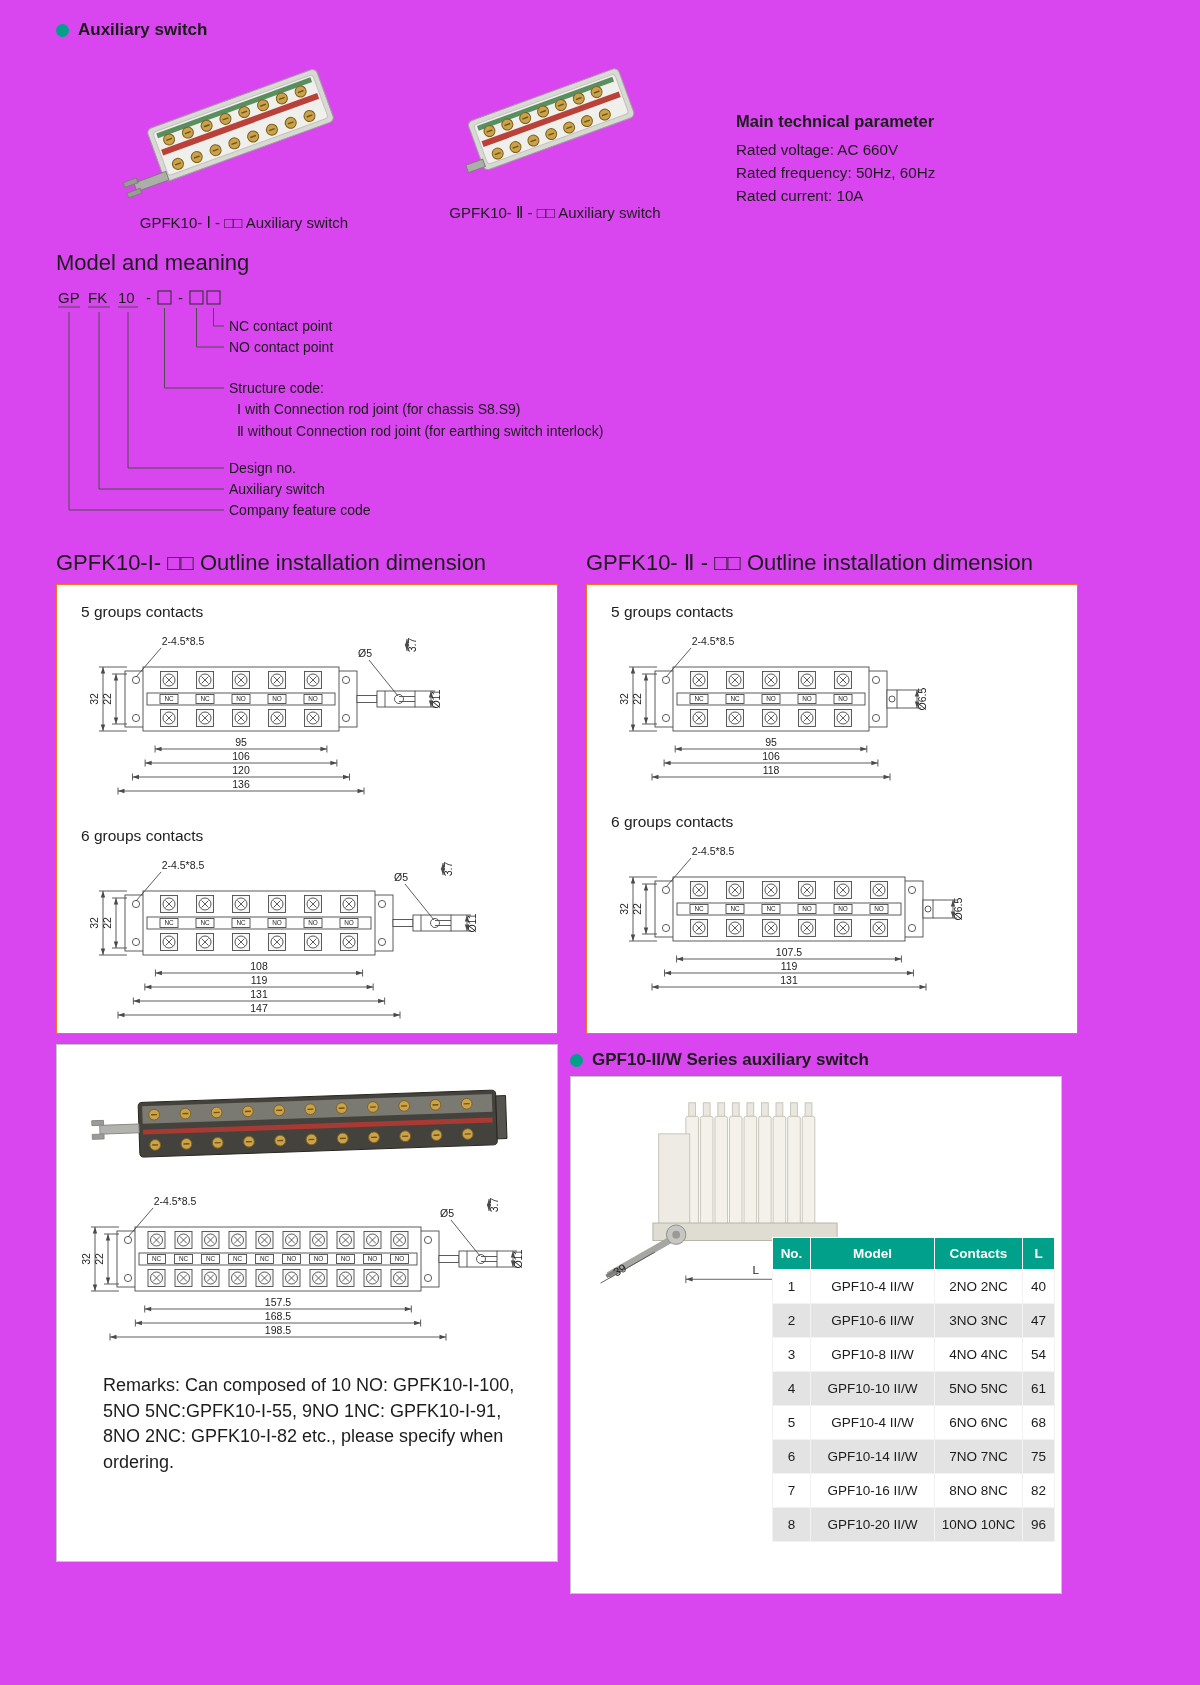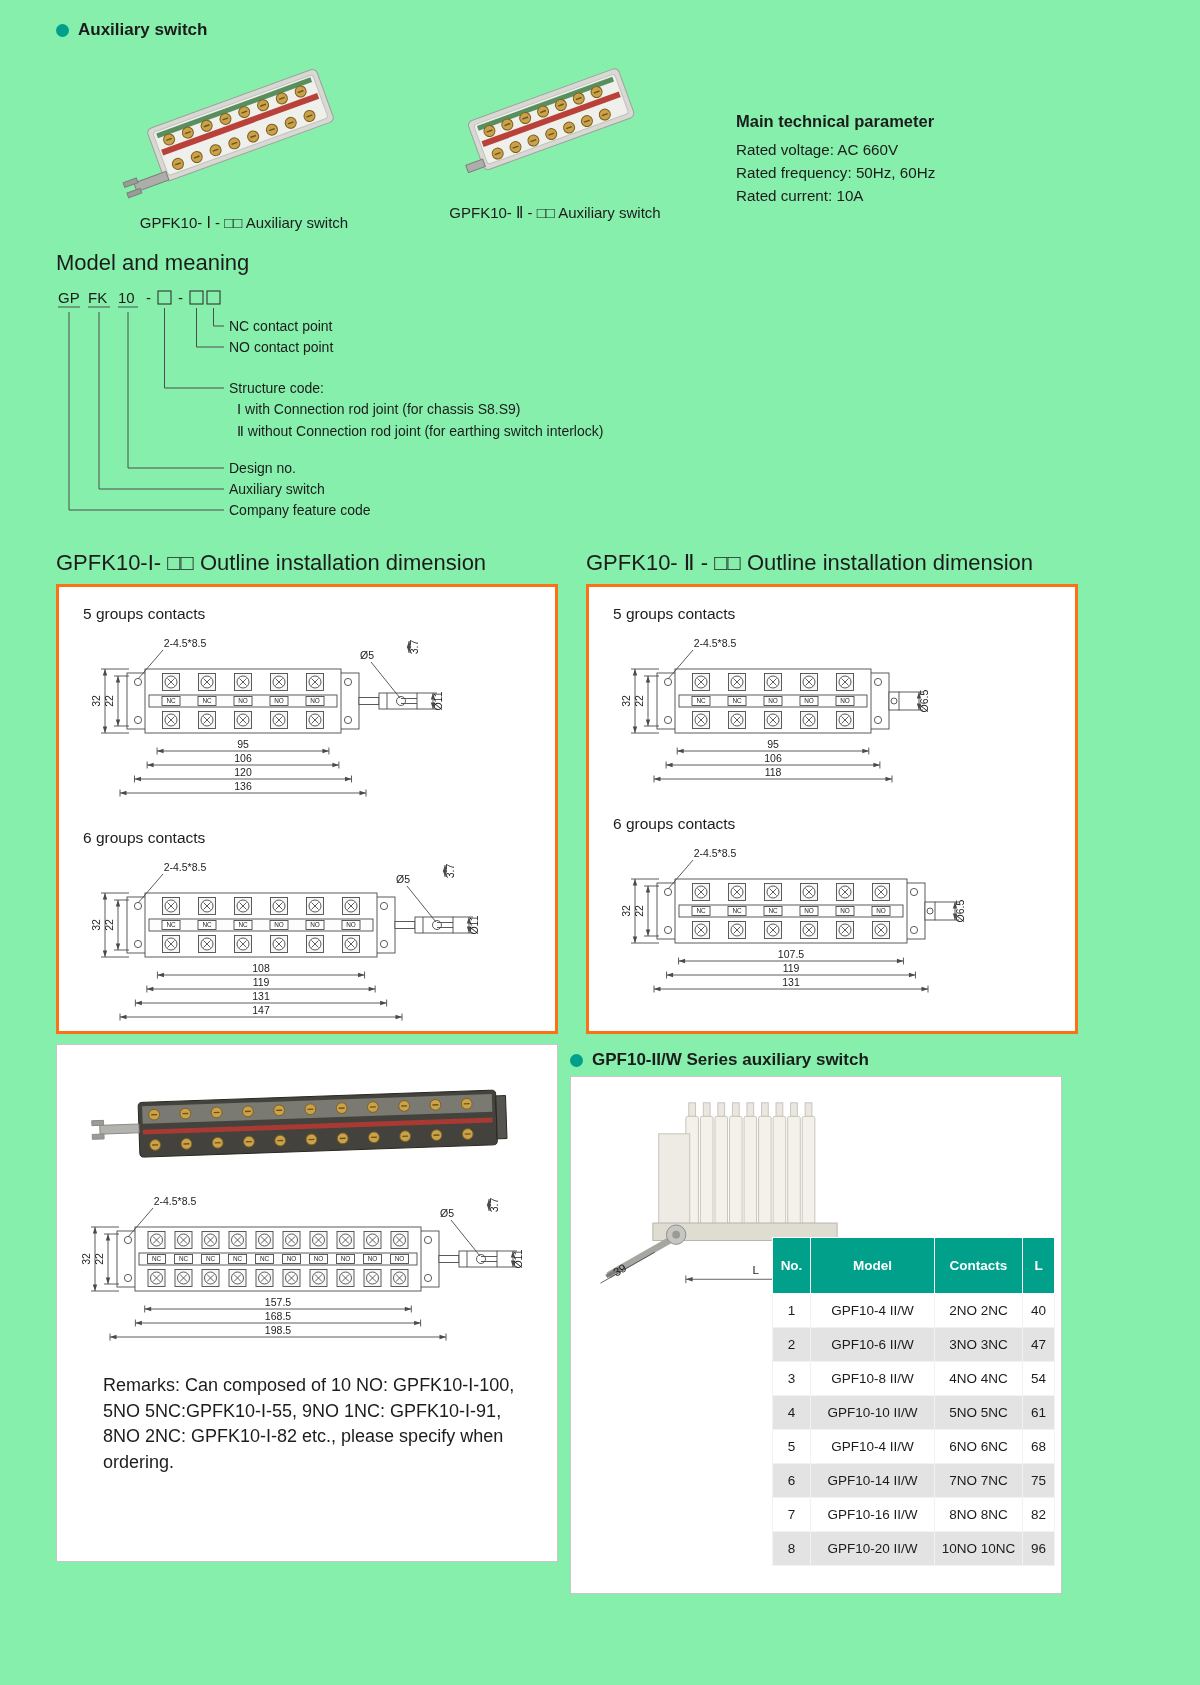--- a/index.html
+++ b/index.html
@@ -1,18 +1,18 @@
 <!DOCTYPE html>
 <html style="--accent: #00A08B;"><head>
 <meta charset="utf-8">
 <style>
   * { box-sizing: border-box; }
   html,body { margin:0; padding:0; background:#fff; }
   body { font-family:"Liberation Sans","DejaVu Sans",sans-serif; color:#1c1c1c; }
-  .page { width:1200px; min-height:1685px; padding:14px 40px 20px 56px; position:relative; background:#86efac; }
+  .page { width:1200px; min-height:1685px; padding:14px 40px 20px 56px; position:relative; background:#d946ef; }
 
   .bullet-heading { display:flex; align-items:center; gap:9px; font-size:17px; font-weight:bold; margin:6px 0; }
   .bullet { width:13px; height:13px; border-radius:50%; background:var(--accent,#00A08B); flex:0 0 auto; }
   h3.plain { font-size:22px; margin:18px 0 8px; font-weight:normal; }
 
   .intro-row { display:flex; align-items:flex-start; margin-top:4px; }
   .fig { text-align:center; }
   .fig.f1 { margin-left:38px; width:300px; }
   .fig.f2 { margin-left:26px; width:270px; }
   .cap { font-size:15px; margin-top:4px; }
@@ -22,34 +22,34 @@
 
   svg { overflow:visible; }
   svg text { font-family:"Liberation Sans","DejaVu Sans",sans-serif; fill:#1c1c1c; }
   .model-svg { margin:12px 0 2px 2px; display:block; }
   .model-svg text { font-size:14px; }
   .model-svg .code text { font-size:15px; }
   .ln { stroke:#4d4d4d; stroke-width:1; fill:none; }
   .bx { fill:none; stroke:#333; stroke-width:1.1; }
 
   .outline-grid { display:grid; grid-template-columns:502px 492px; gap:28px; align-items:start; margin-top:4px; }
-  .dim-box { border:3px solid #f97316; padding:14px 6px 8px 10px; height:450px; background:#fff; }
+  .dim-box { border:1px solid #f97316; padding:14px 6px 8px 10px; height:450px; background:#fff; }
   .group-label { font-size:15.5px; margin:4px 0 12px 14px; }
   .draw-wrap { margin:0 0 16px 12px; }
 
   .note { font-size:15.2px; line-height:1.42; margin:16px 2px 10px; max-width:1100px; }
 
   .bottom-grid { display:grid; grid-template-columns:502px 492px; gap:12px; align-items:start; margin-top:10px; }
   .bottom-box { border:1px solid #c6c6c6; height:518px; position:relative; background:#fff; }
   .photo-c { display:block; margin:24px auto 0; }
   .draw-i10 { margin:14px 0 0 14px; display:block; }
   .remarks { font-size:18px; line-height:1.42; margin:24px 40px 0 46px; }
   .photo-d { position:absolute; left:14px; top:2px; }
   .spec-table { position:absolute; right:6px; top:160px; border-collapse:collapse; font-size:13.5px; background:#fff; }
-  .spec-table th { background:var(--accent,#00A08B); color:#fff; font-weight:bold; padding:20px 4px; border:1px solid #fff; }
+  .spec-table th { background:var(--accent,#00A08B); color:#fff; font-weight:bold; padding:8px 4px; border:1px solid #fff; }
   .spec-table td { padding:9px 4px; text-align:center; border:1px solid #f2f2f2; }
   .spec-table tbody tr:nth-child(even) td { background:#e3e3e3; }
   .col-no { width:38px; } .col-model { width:124px; } .col-contacts { width:88px;margin-left:32px; } .col-l { width:32px; }
 </style>
 </head>
 <body>
 
 <div class="page">
 
   <div class="bullet-heading">

